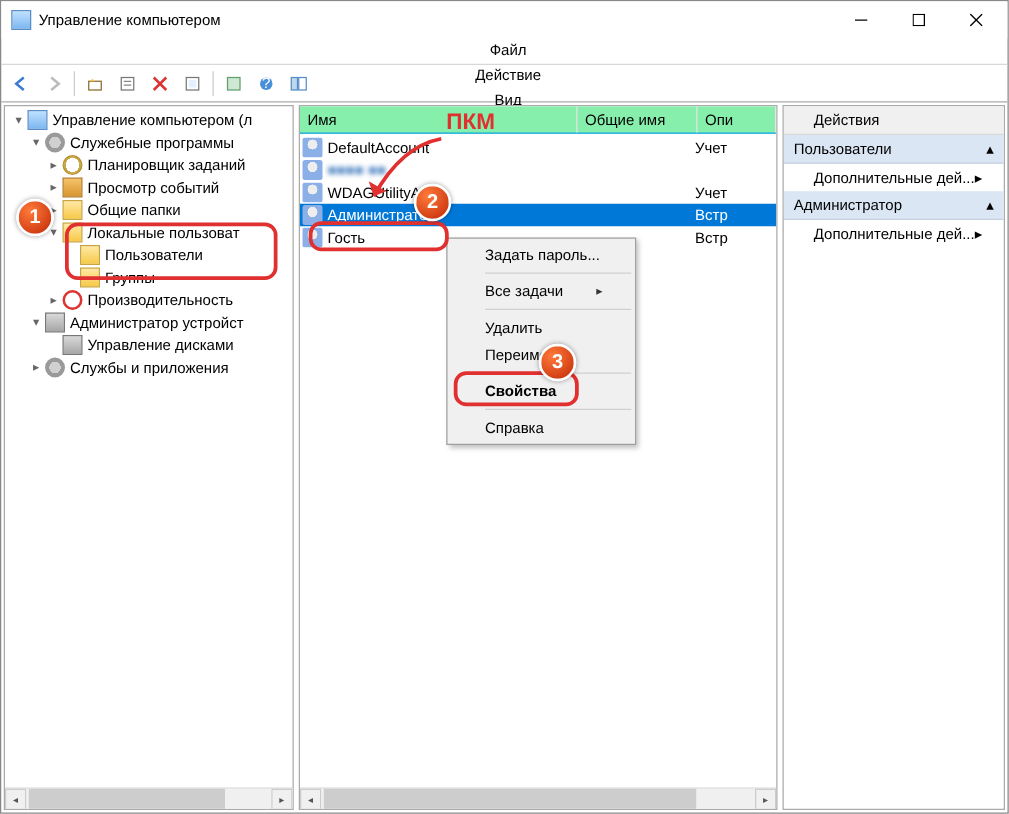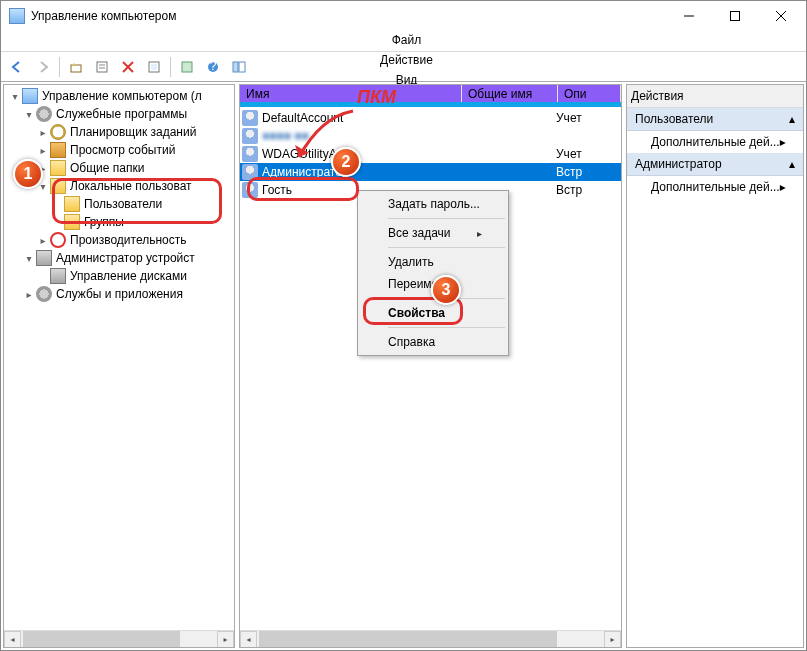--- a/index.html
+++ b/index.html
@@ -16,40 +16,40 @@
   .toolbar { height: 30px; display: flex; align-items: center; padding: 2px 4px; gap: 2px; border-bottom: 1px solid #aaa; }
   .tbtn { width: 24px; height: 24px; border: 1px solid transparent; display: flex; align-items: center; justify-content: center; }
   .tsep { width: 1px; height: 20px; background: #ccc; margin: 0 2px; }
   
   .main { display: flex; height: calc(651px - 30px - 21px - 30px - 2px); position: relative; }
   .pane { border: 1px solid #aaa; margin: 2px; background: #fff; display: flex; flex-direction: column; overflow: hidden; }
   .pane-left { width: 232px; }
   .pane-mid { flex: 1; }
   .pane-right { width: 178px; }
   
-  .colhdr { height: 22px; background: #8b5cf6; border-bottom: 5px solid #0ea5e9; display: flex; align-items: flex-start; }
+  .colhdr { height: 22px; background: #86efac; border-bottom: 1px solid #0ea5e9; display: flex; align-items: flex-start; }
   .colhdr .col { padding: 0 6px; height: 100%; display: flex; align-items: center; border-right: 1px solid #e5e5e5; }
   .pane-body { flex: 1; overflow: hidden; position: relative; padding-top: 2px; }
   
   .tree-row { height: 18px; display: flex; align-items: center; white-space: nowrap; padding-right: 4px; }
   .tree-row .twisty { width: 14px; text-align: center; color: #666; font-size: 10px; }
   .tree-row .ticon { width: 16px; height: 16px; margin-right: 4px; flex-shrink: 0; }
   .indent1 { padding-left: 4px; }
   .indent2 { padding-left: 18px; }
   .indent3 { padding-left: 32px; }
   .indent4 { padding-left: 46px; }
   
   .list-row { height: 18px; display: flex; align-items: center; white-space: nowrap; }
   .list-row .licon { width: 16px; height: 16px; margin: 0 4px 0 2px; flex-shrink: 0; }
   .list-row.selected { background: #0078d7; color: #fff; }
   .list-col-name { width: 220px; display: flex; align-items: center; overflow: hidden; }
   .list-col-full { width: 96px; }
   .list-col-desc { flex: 1; overflow: hidden; }
   
-  .actions-hdr { background: #f0f0f0; padding: 4px 4px; border-bottom: 1px solid #d8d8d8; font-weight: normal; }
+  .actions-hdr { background: #f0f0f0; padding: 4px 24px; border-bottom: 1px solid #d8d8d8; font-weight: normal; }
   .act-section { background: #dbe6f4; padding: 4px 8px; display: flex; justify-content: space-between; align-items: center; border-bottom: 1px solid #c6d2e2; }
   .act-item { padding: 4px 8px 4px 24px; display: flex; justify-content: flex-start; align-items: center; }
   
   .hscroll { height: 17px; background: #f0f0f0; display: flex; align-items: center; border-top: 1px solid #ddd; }
   .hscroll .sbtn { width: 17px; height: 17px; background: #f0f0f0; border: 1px solid #ccc; display: flex; align-items: center; justify-content: center; font-size: 8px; color: #555; }
   .hscroll .track { flex: 1; height: 17px; background: #f0f0f0; position: relative; }
   .hscroll .thumb { position: absolute; top: 0; height: 17px; background: #cdcdcd; }
   
   .context-menu { position: absolute; background: #f0f0f0; border: 1px solid #a0a0a0; box-shadow: 2px 2px 4px rgba(0,0,0,.25); padding: 2px; z-index: 20; width: 152px; }
   .ctx-item { padding: 4px 24px 4px 28px; position: relative; display: flex; justify-content: space-between; align-items: center; }
@@ -338,21 +338,21 @@
         <span style="font-weight:bold">Свойства</span>
       </div>
     <div class="ctx-sep"></div>
     <div class="ctx-item">
         <span>Справка</span>
       </div>
   </div>
 
 </div>
 
-<div class="anno-label" style="left:356px; top:86px;font-style:italic;">ПКМ</div>
+<div class="anno-label" style="left:356px; top:86px;">ПКМ</div>
 <svg class="anno-arrow" style="left:290px; top:106px;" width="70" height="60">
   <path d="M62 4 Q30 10 8 50" fill="none" stroke="#e03030" stroke-width="3"></path>
   <path d="M8 50 L4 38 L18 46 Z" fill="#e03030"></path>
 </svg>
 
 <div class="red-box" style="left:51px; top:177px; width:170px; height:46px;"></div>
 <div class="red-box" style="left:246px; top:176px; width:112px; height:24px;"></div>
 <div class="red-box" style="left:362px; top:296px; width:100px; height:28px;"></div>
 
 <div class="callout" style="left:12px; top:158px;">1</div>

